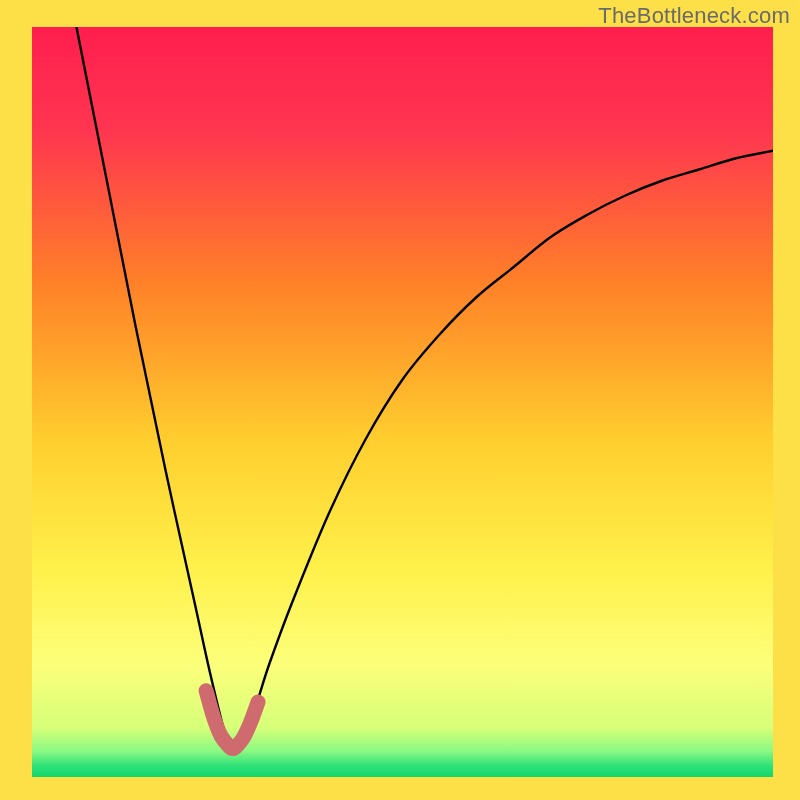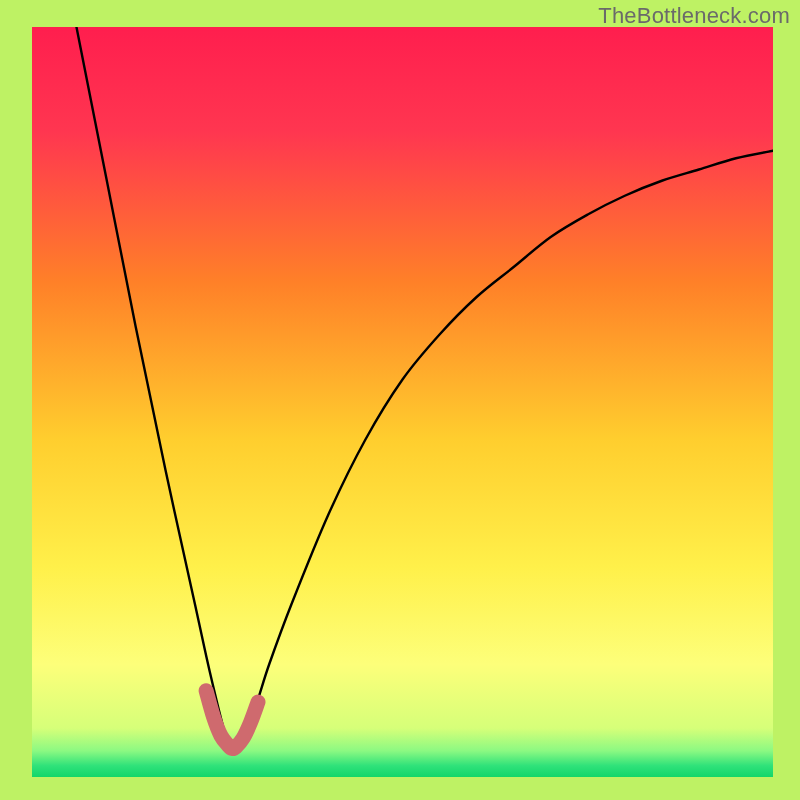--- a/index.html
+++ b/index.html
@@ -8,21 +8,21 @@
     width: 800px;
     height: 800px;
     background: #000;
     overflow: hidden;
     font-family: Arial, Helvetica, sans-serif;
   }
   .stage {
     position: relative;
     width: 800px;
     height: 800px;
-    background: #bef264;
+    background: #fde047;
   }
   .watermark {
     position: absolute;
     top: 3px;
     right: 10px;
     color: #6a6a6a;
     font-size: 22px;
     font-weight: 400;
     letter-spacing: 0.2px;
     z-index: 5;

